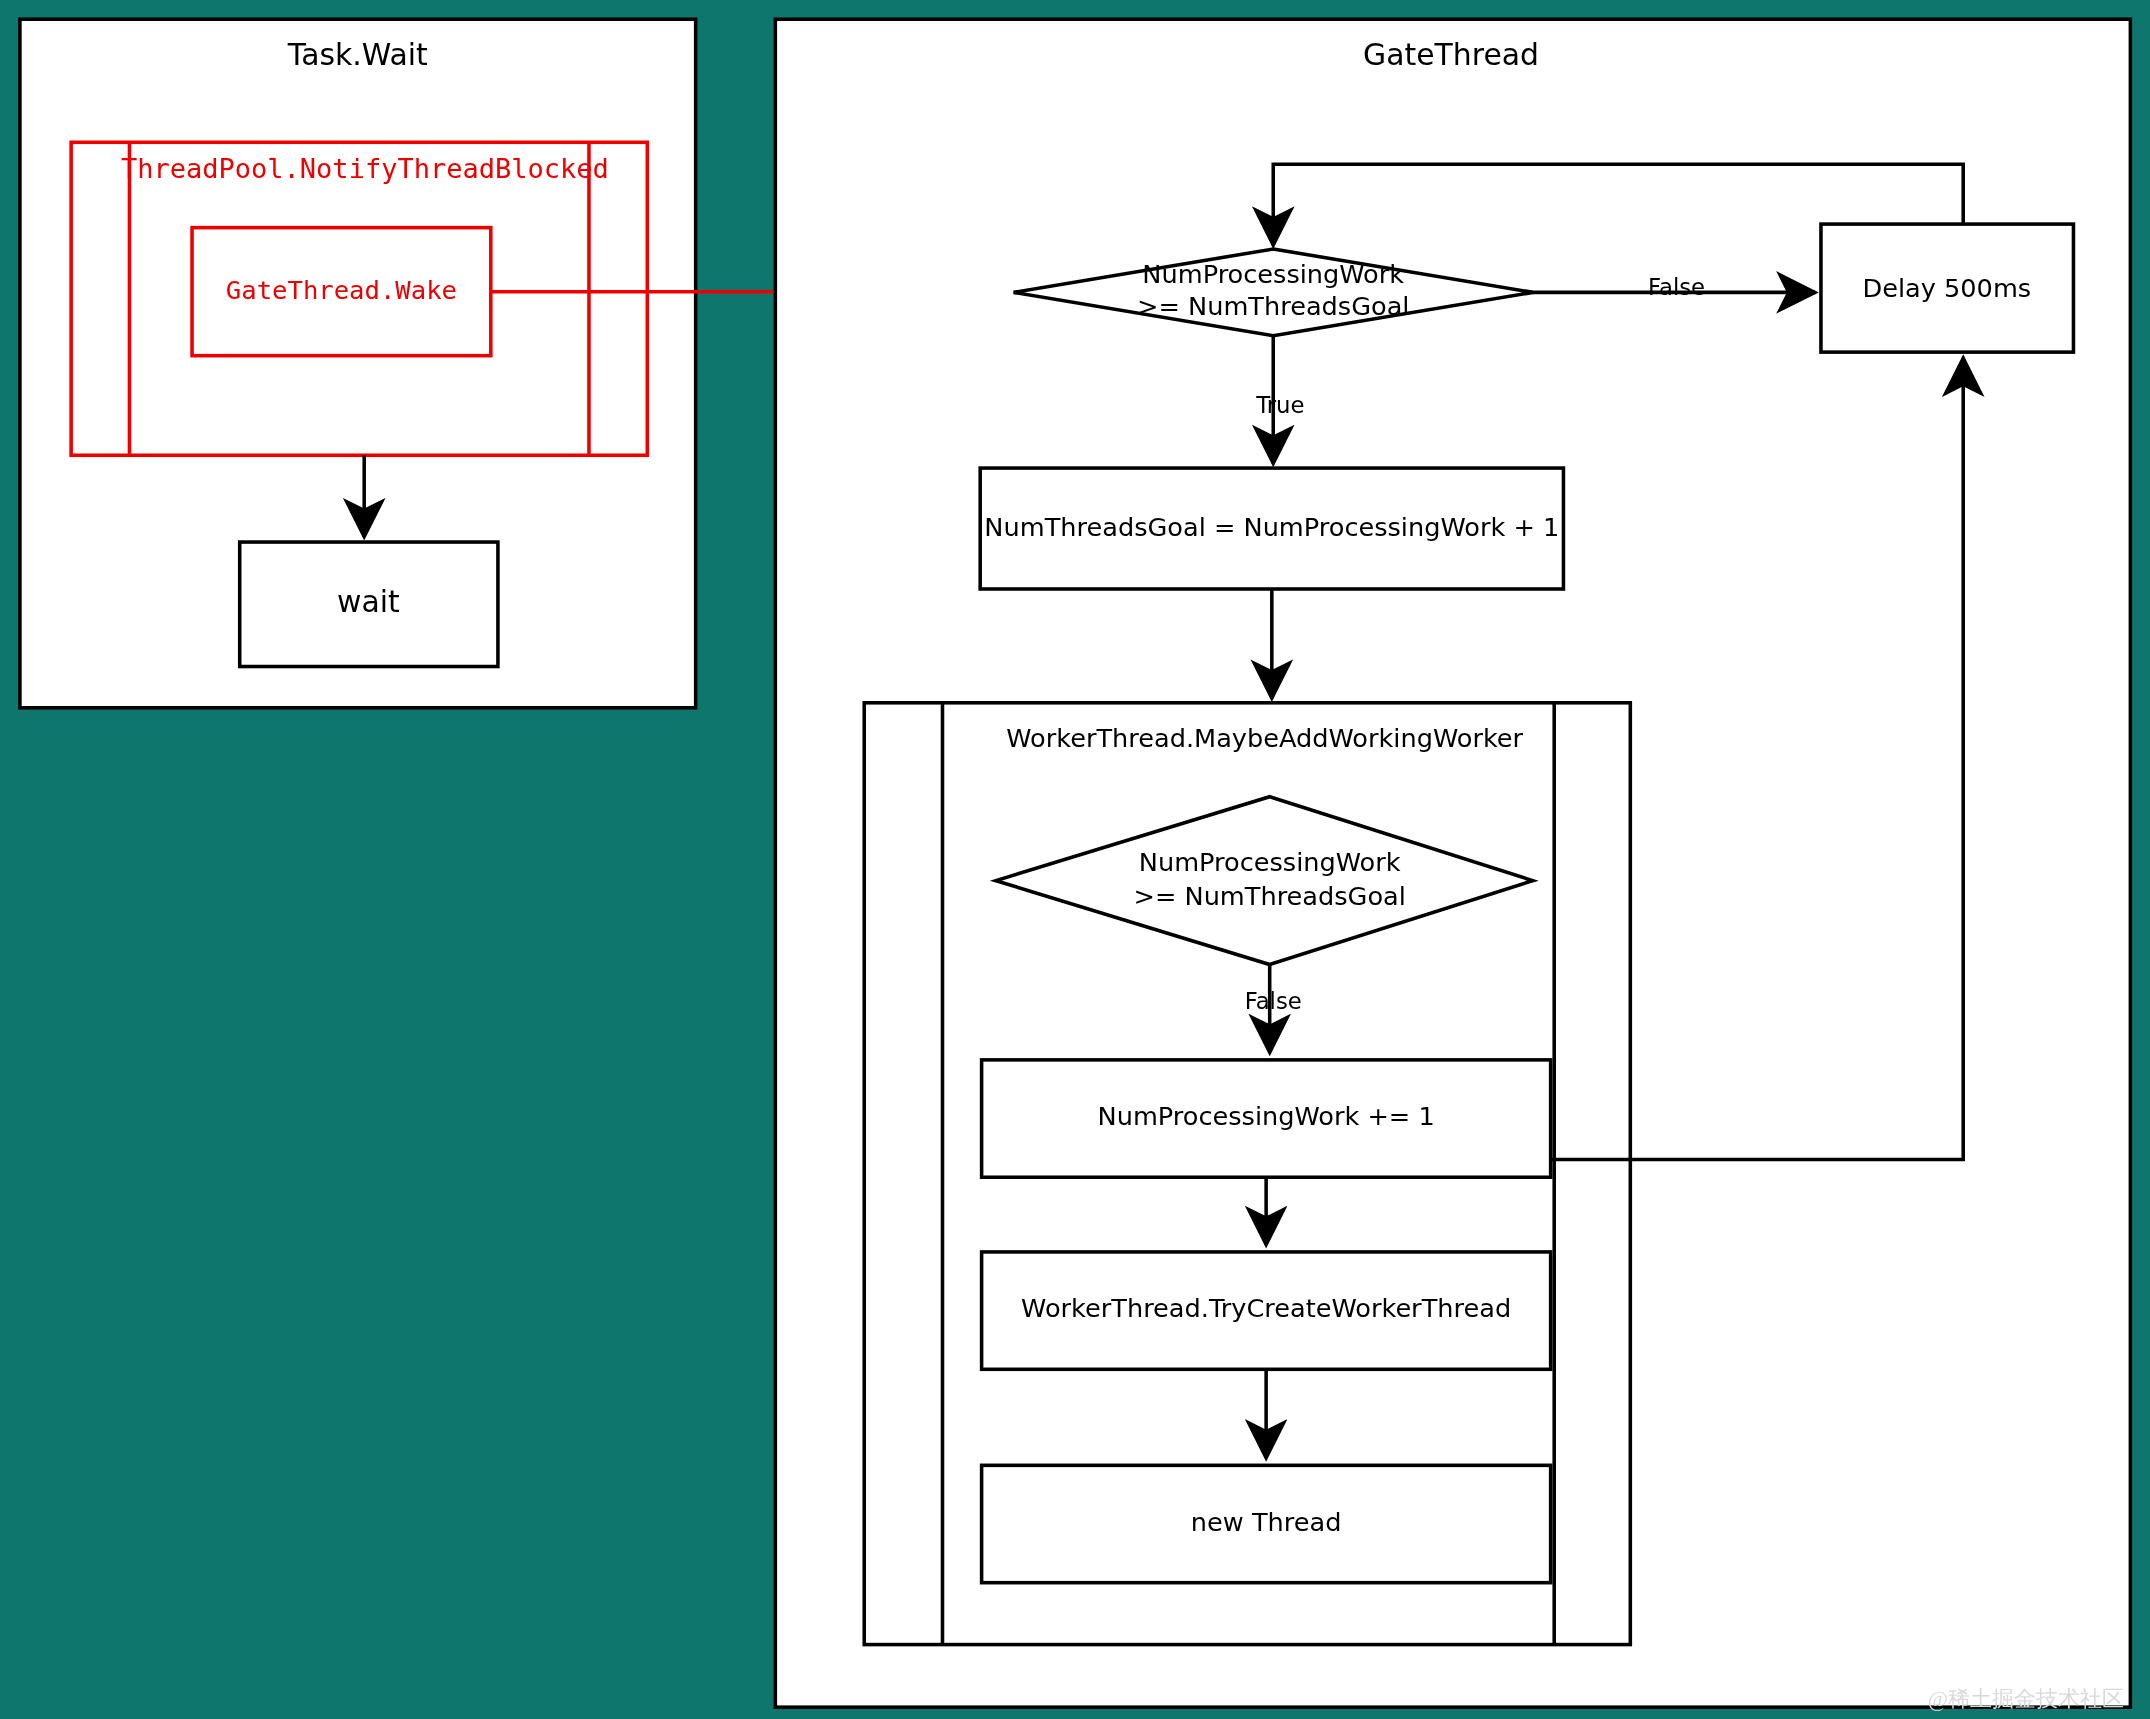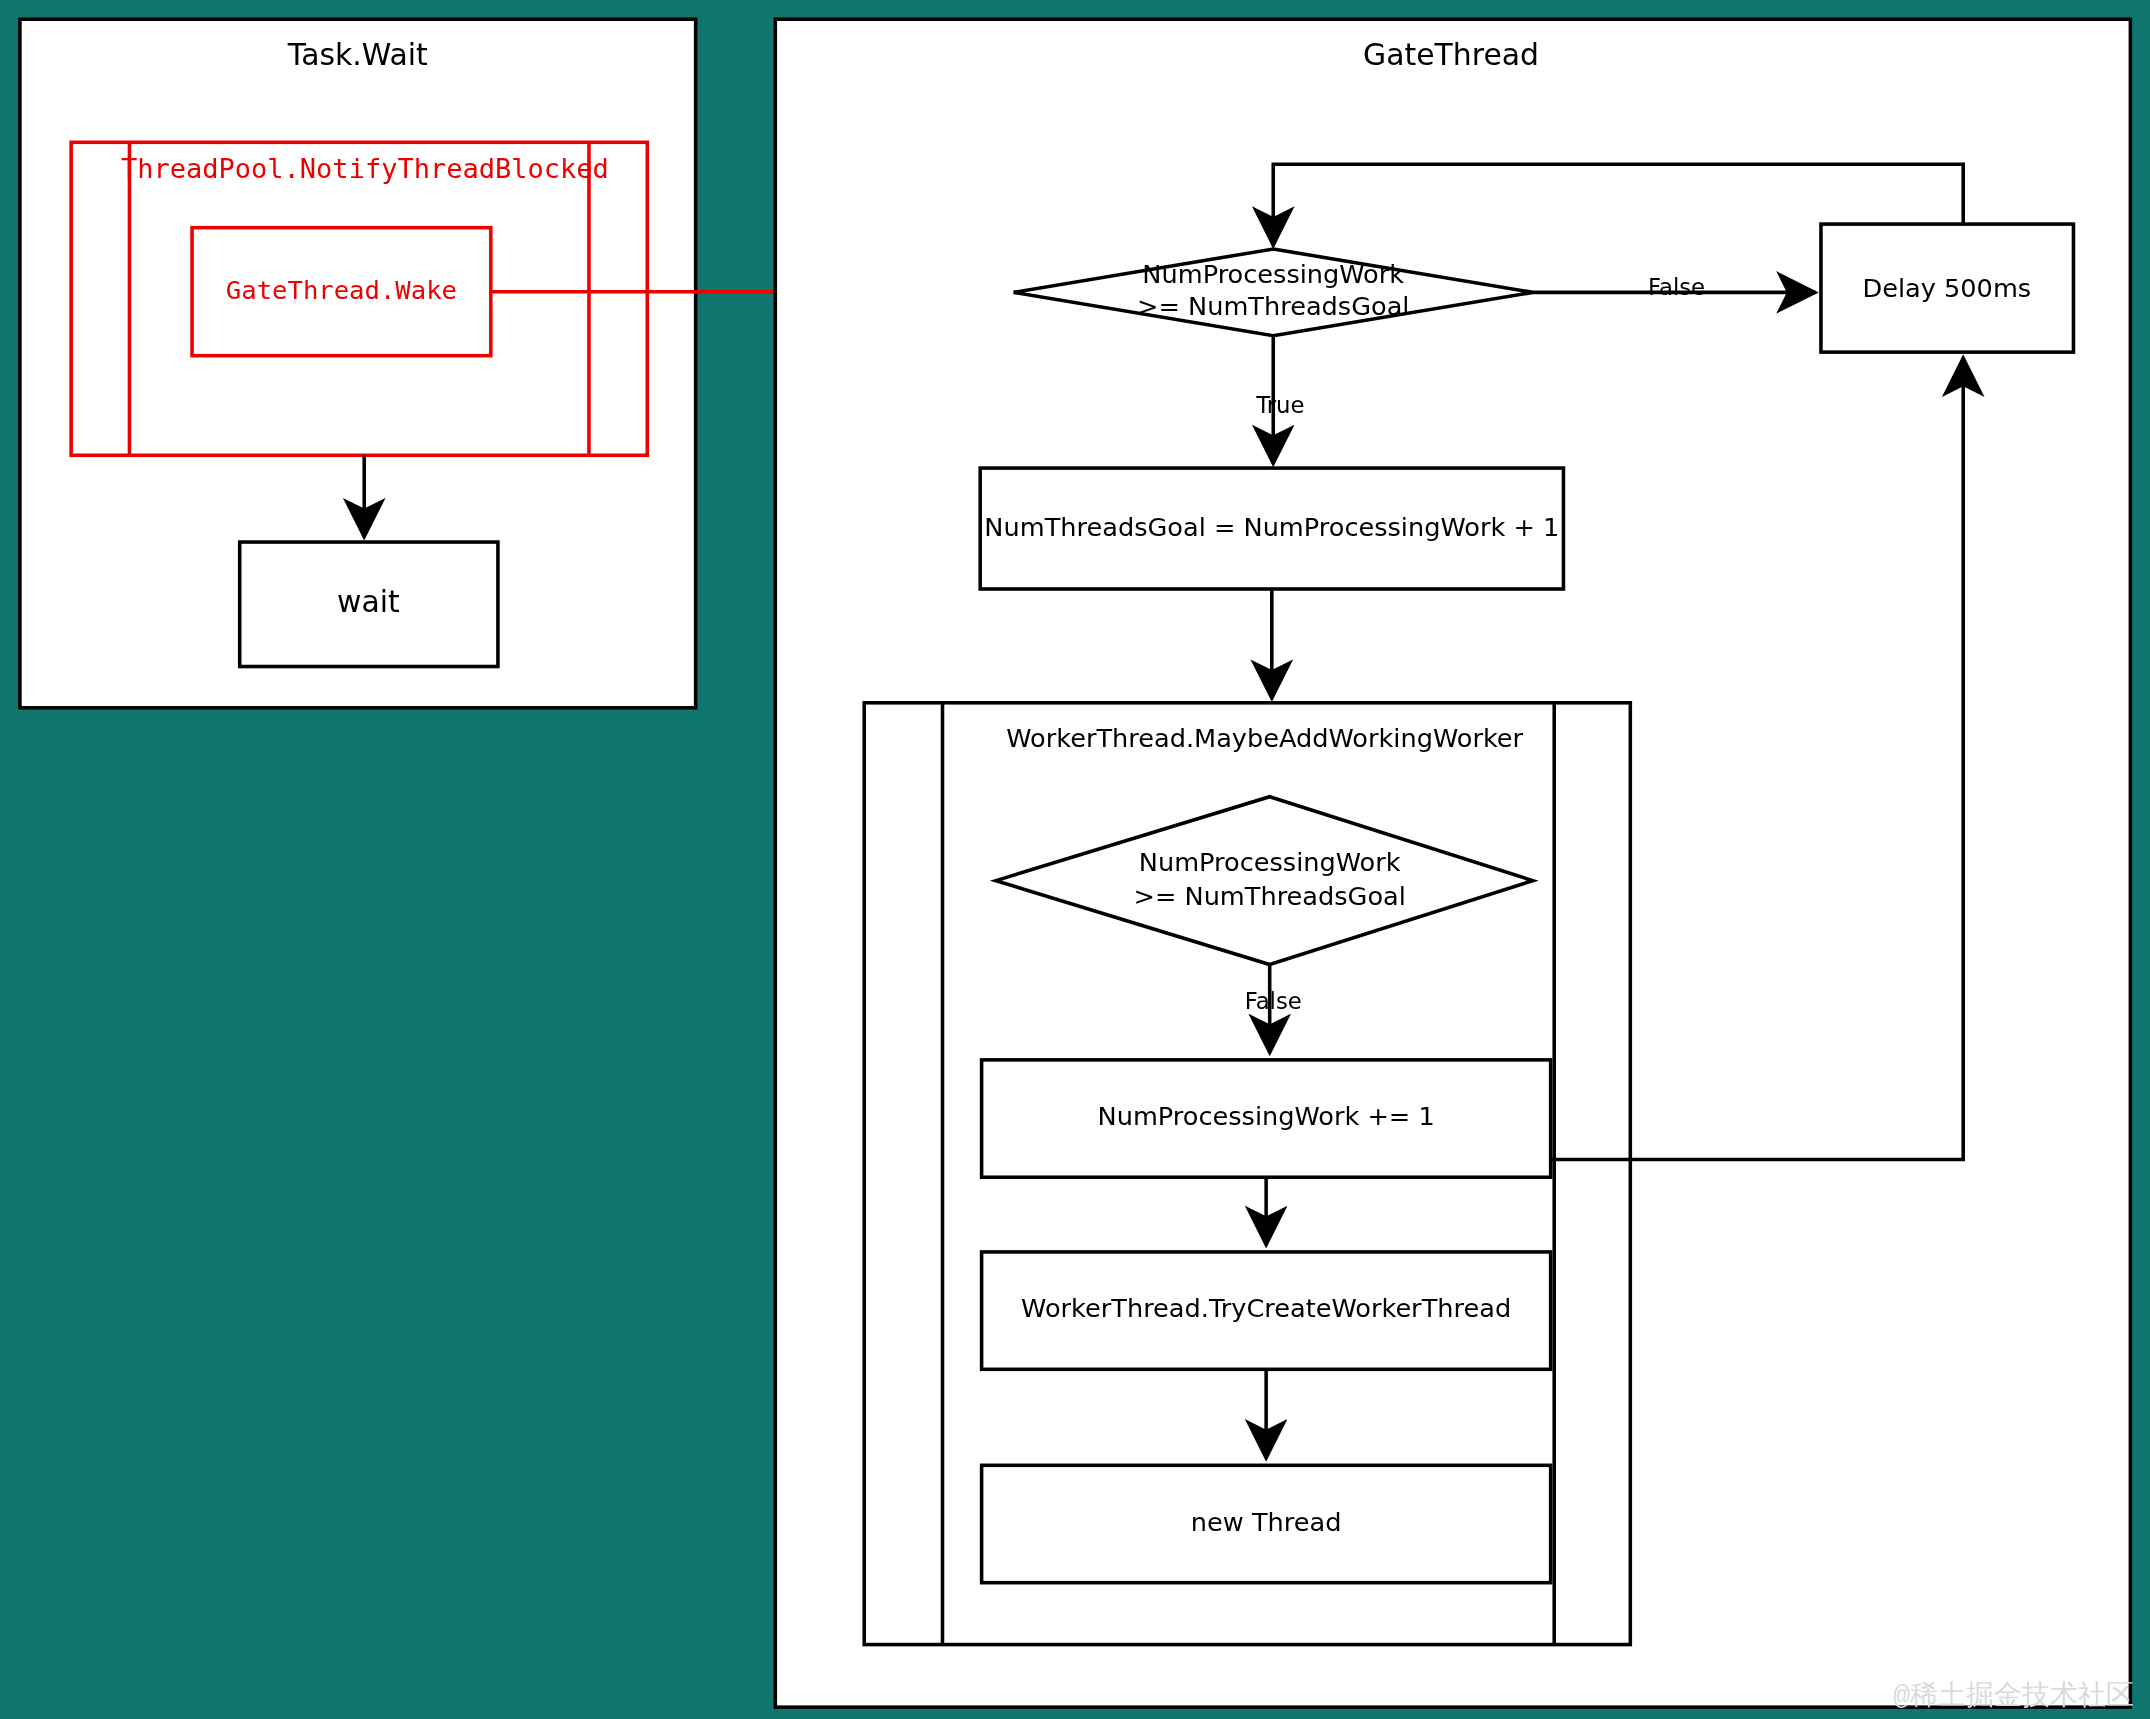--- a/index.html
+++ b/index.html
@@ -56,24 +56,24 @@
     text-anchor: middle;
     dominant-baseline: middle;
   }
   .t-title  { font-size: 42px; }
   .t-node   { font-size: 36px; }
   .t-edge   { font-size: 32px; }
   .t-mono-lg { font-size: 38px; }
   .t-mono-md { font-size: 36px; }
   .watermark {
     position: absolute;
-    right: 17px;
+    right: 27px;
     bottom: 5.7px;
-    font-family: Liberation Mono, monospace;
-    font-size: 28px;
+    font-family: Liberation Serif, serif;
+    font-size: 22px;
     color: #d9d9d9;
     white-space: nowrap;
     user-select: none;
   }
 </style>
 </head>
 <body>
 
 <div id="canvas">
 

